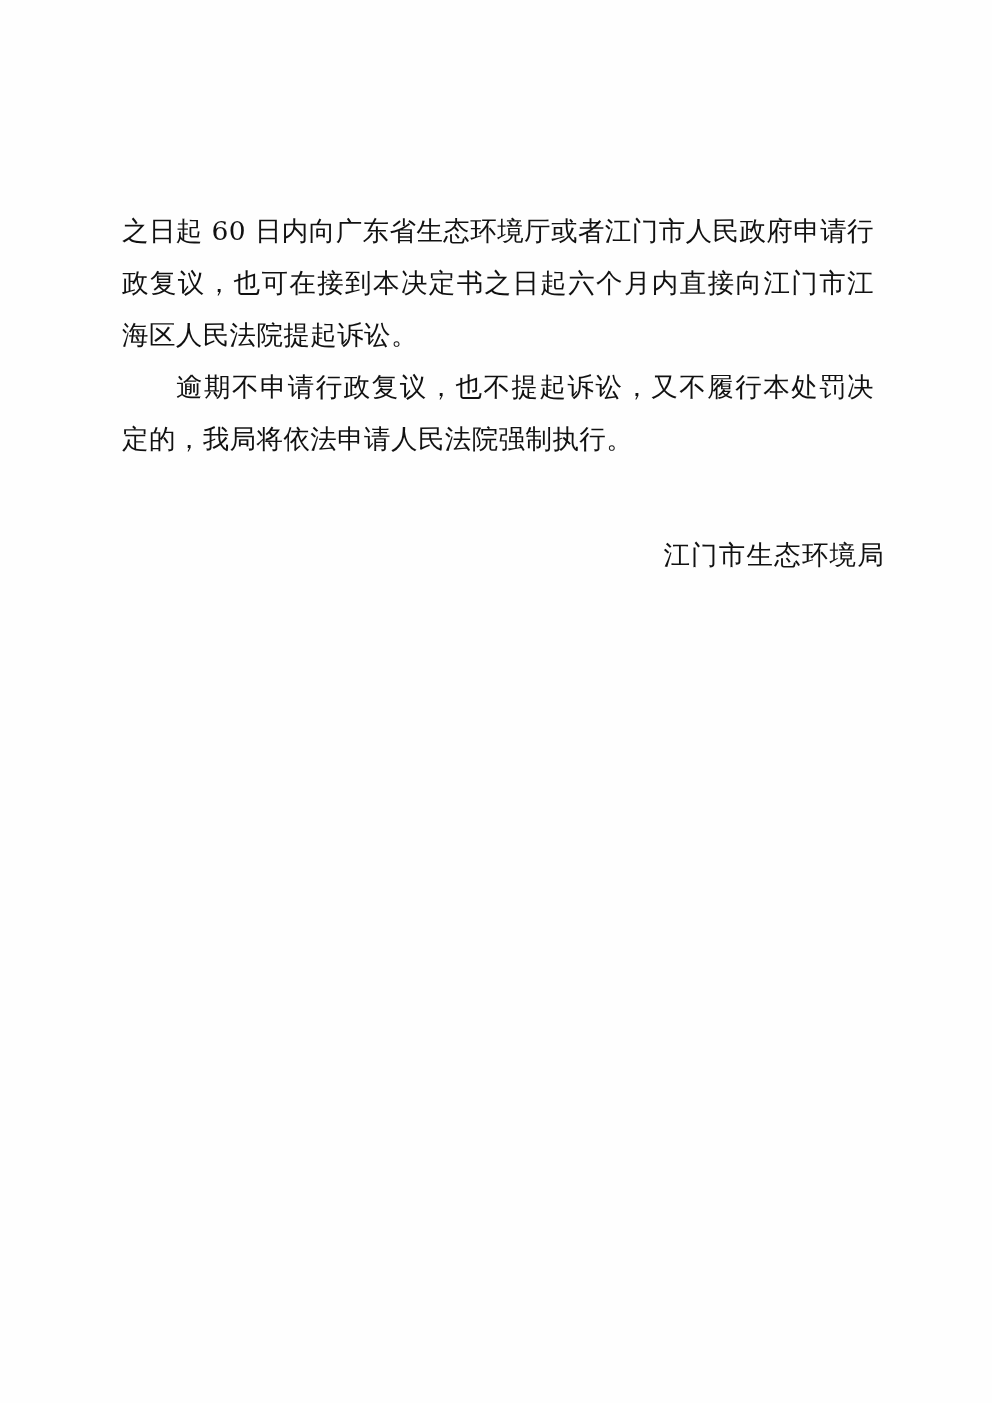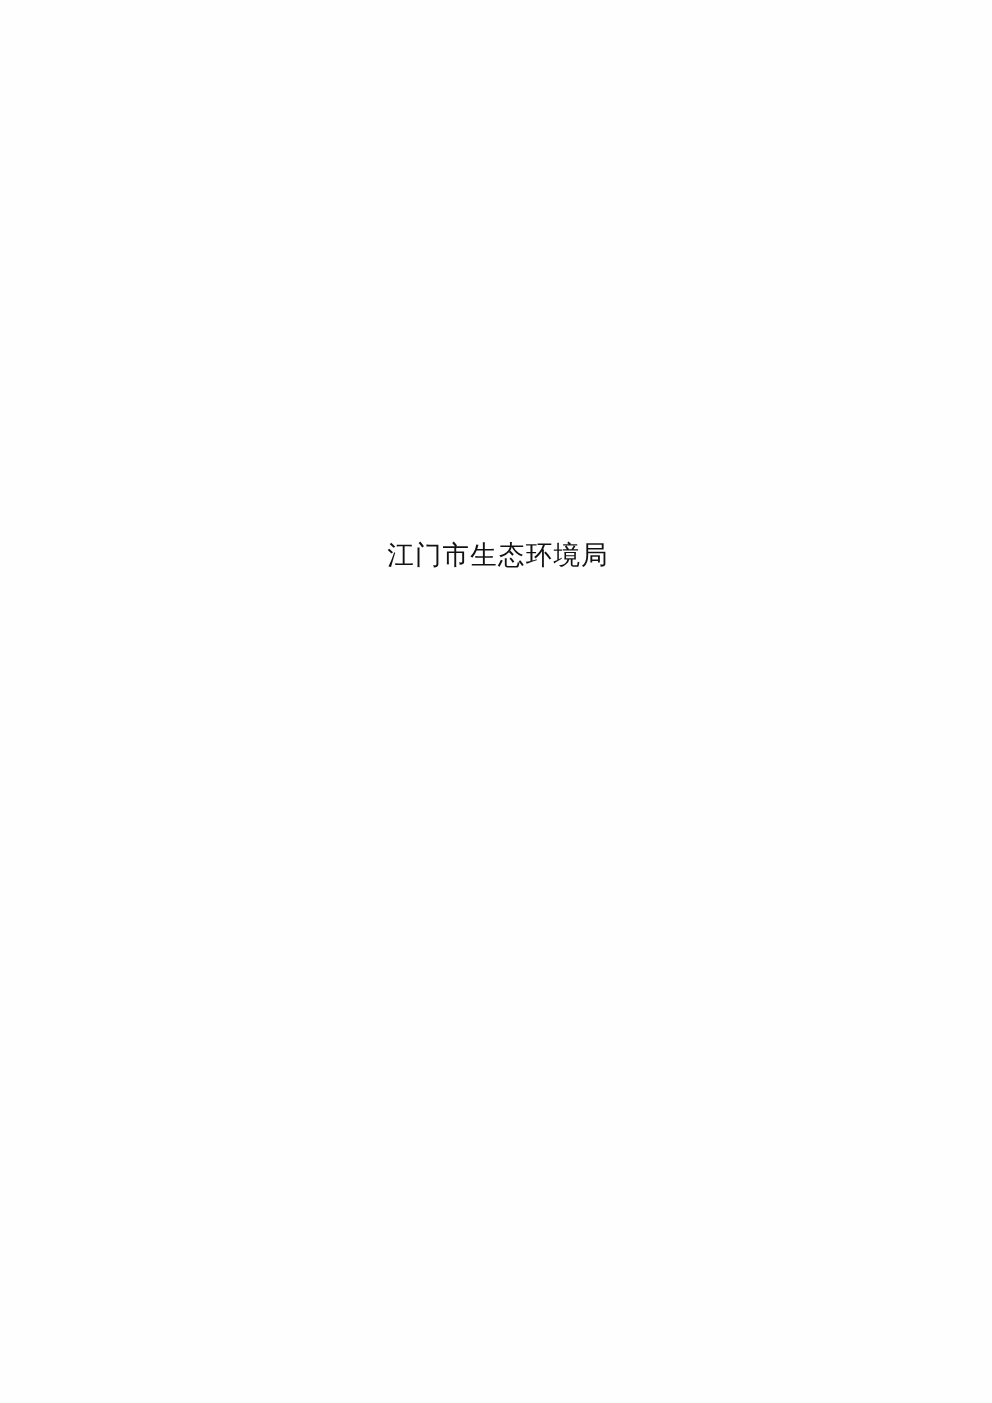--- a/index.html
+++ b/index.html
@@ -42,42 +42,47 @@
   .body-para.indent {
     text-indent: 54px;
   }
 
   .para-gap {
     height: 0px;
   }
 
   .signature {
     position: absolute;
-    left: 122px;
+    left: 133px;
     top: 528px;
     width: 752px;
-    text-align: center;
+    text-align: right;
     padding-right: 14px;
   }
 
   .sig-line {
     font-size: 26.5px;
     line-height: 54px;
     letter-spacing: 1.2px;
     color: #111111;
     white-space: nowrap;
   }
 
   .sig-date {
     letter-spacing: 2px;
   }
 </style>
 </head>
 <body>
 
 <div class="page">
 
+  <div class="content">
+    <p class="body-para">之日起 60 日内向广东省生态环境厅或者江门市人民政府申请行政复议，也可在接到本决定书之日起六个月内直接向江门市江海区人民法院提起诉讼。</p>
+    <div class="para-gap"></div>
+    <p class="body-para indent">逾期不申请行政复议，也不提起诉讼，又不履行本处罚决定的，我局将依法申请人民法院强制执行。</p>
+  </div>
 
   <div class="signature">
     <div class="sig-line">江门市生态环境局</div>
   </div>
 
 </div>
 
 </body></html>

